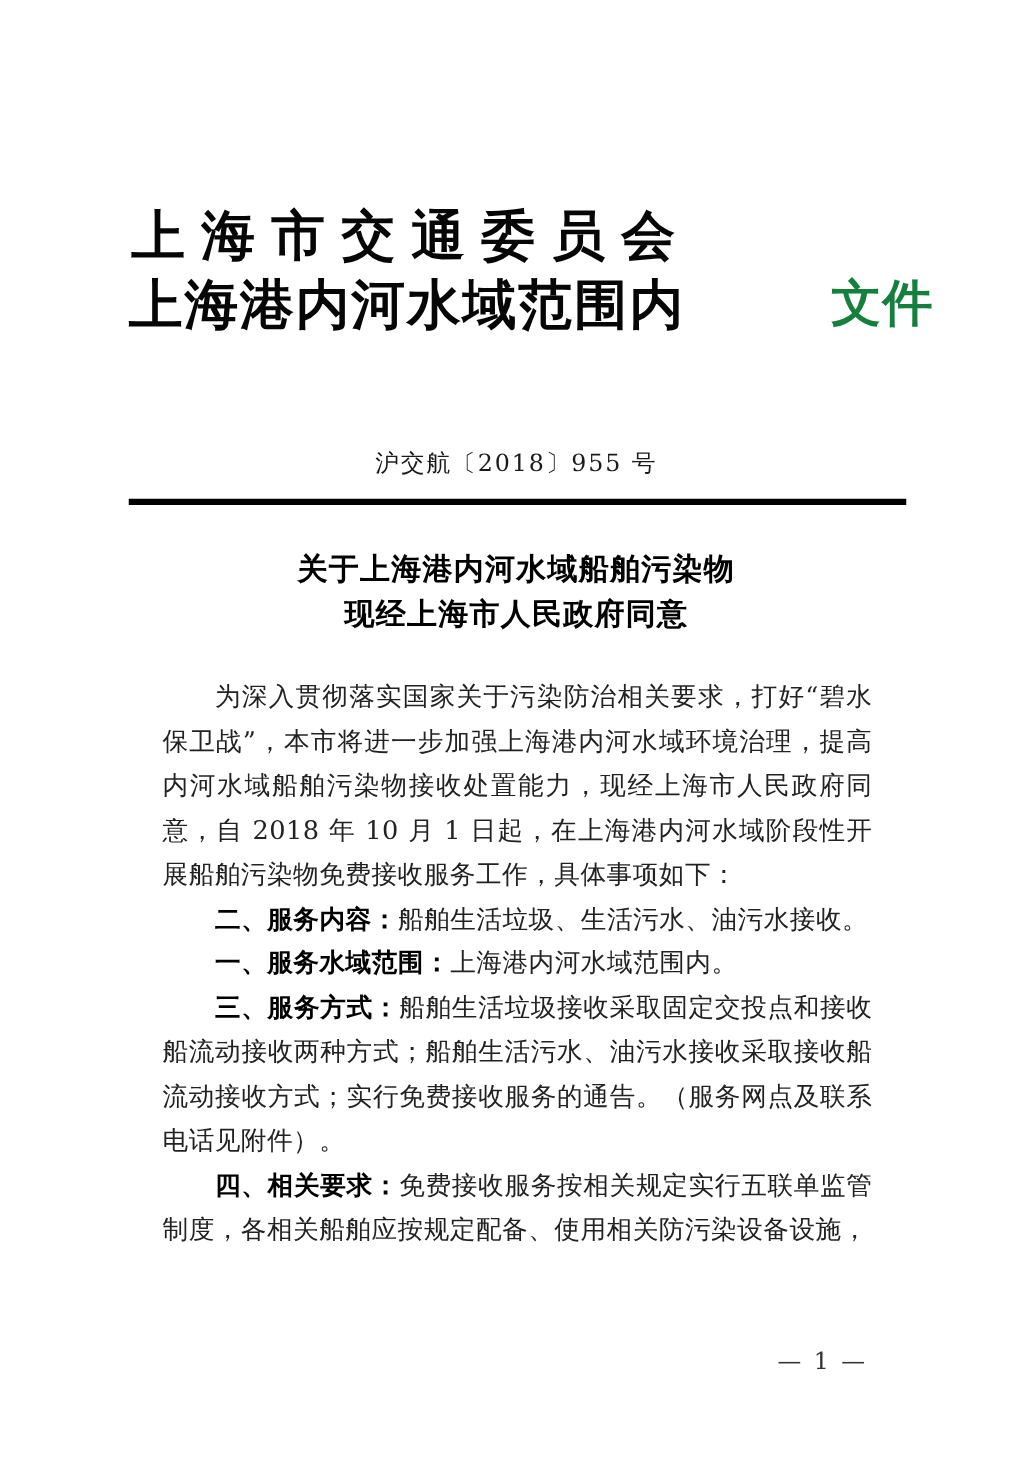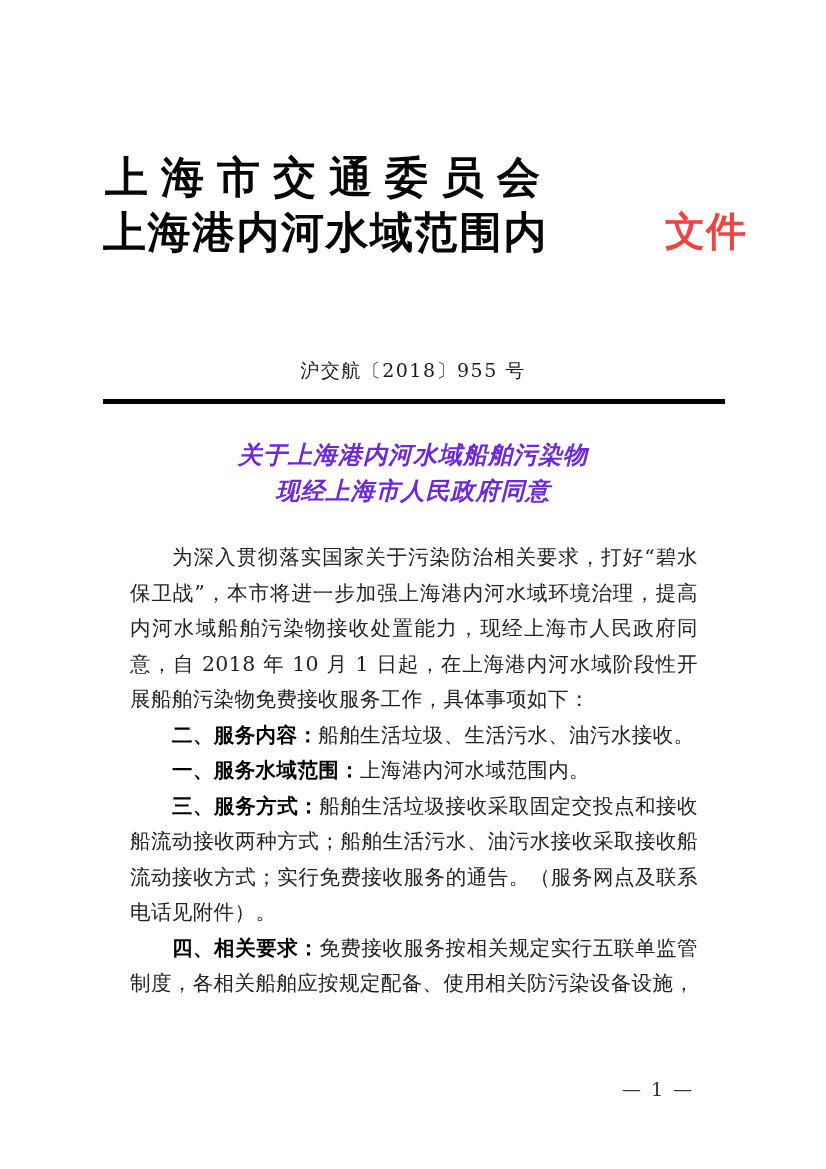--- a/index.html
+++ b/index.html
@@ -21,21 +21,21 @@
     left: 0; top: 0;
     width: 826px;
     height: 1169px;
     background: #ffffff;
   }
 
   
   .masthead {
     position: absolute;
     left: 0;
-    top: 156px;
+    top: 168px;
     width: 826px;
     height: 150px;
   }
 
   .masthead-names {
     position: absolute;
     left: 103px;
     top: 0;
     width: 560px;
   }
@@ -62,21 +62,21 @@
 
   .masthead-doctype {
     position: absolute;
     left: 665px;
     top: 55px;
     font-family: "DejaVu Serif", "Liberation Serif", serif;
     font-weight: bold;
     font-size: 40px;
     line-height: 1.0;
     letter-spacing: 1px;
-    color: #ef4444;
+    color: #15803d;
     white-space: nowrap;
   }
 
   
   .doc-number {
     position: absolute;
     left: 0;
     top: 358px;
     width: 826px;
     text-align: center;
@@ -104,23 +104,22 @@
     top: 437px;
     width: 826px;
     text-align: center;
   }
   .doc-title-line {
     font-family: "DejaVu Serif", "Liberation Serif", serif;
     font-weight: bold;
     font-size: 24px;
     letter-spacing: 1px;
     line-height: 36px;
-    color: #6d28d9;
-    white-space: nowrap;
-    font-style: italic;
+    color: #000000;
+    white-space: nowrap;
   }
 
   
   .body-block {
     position: absolute;
     left: 130px;
     top: 540px;
     width: 568px;
   }
 

